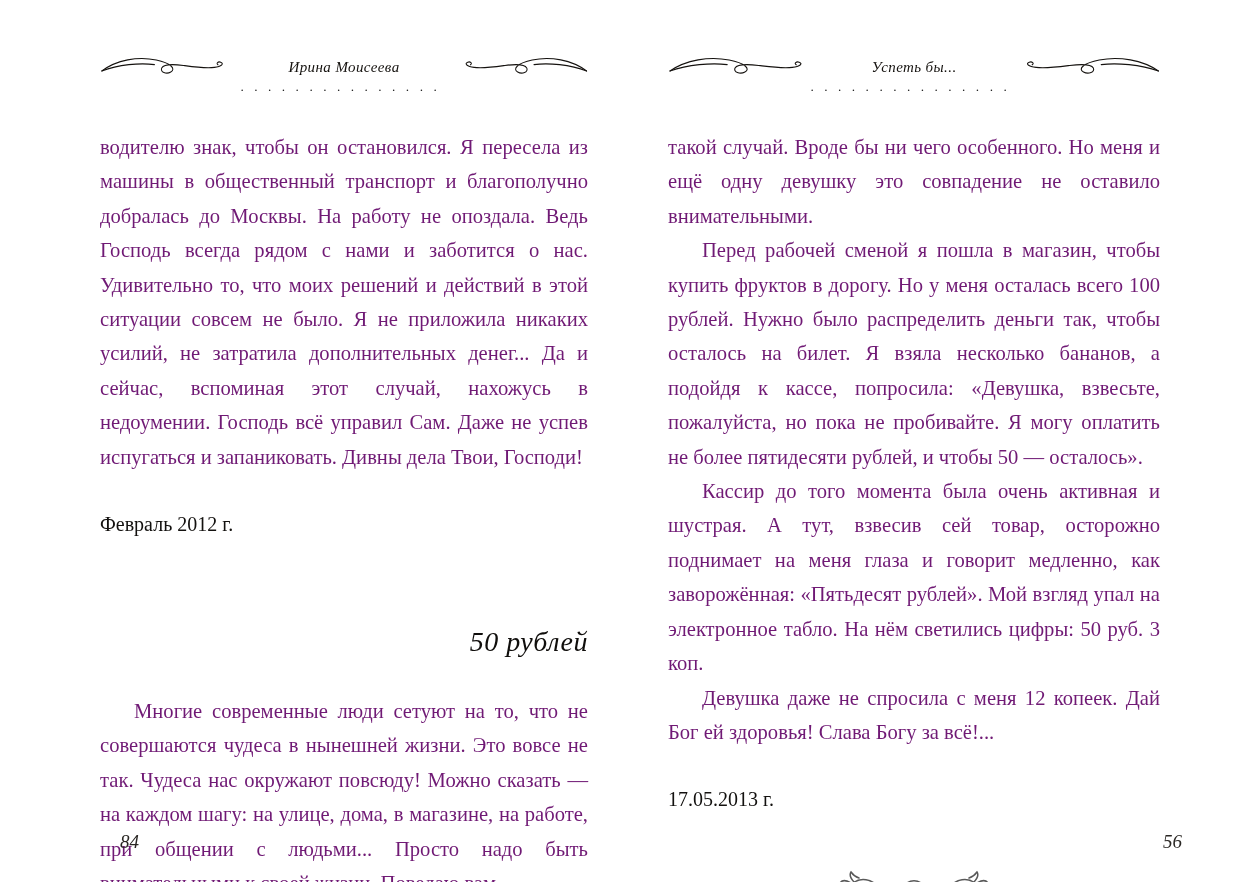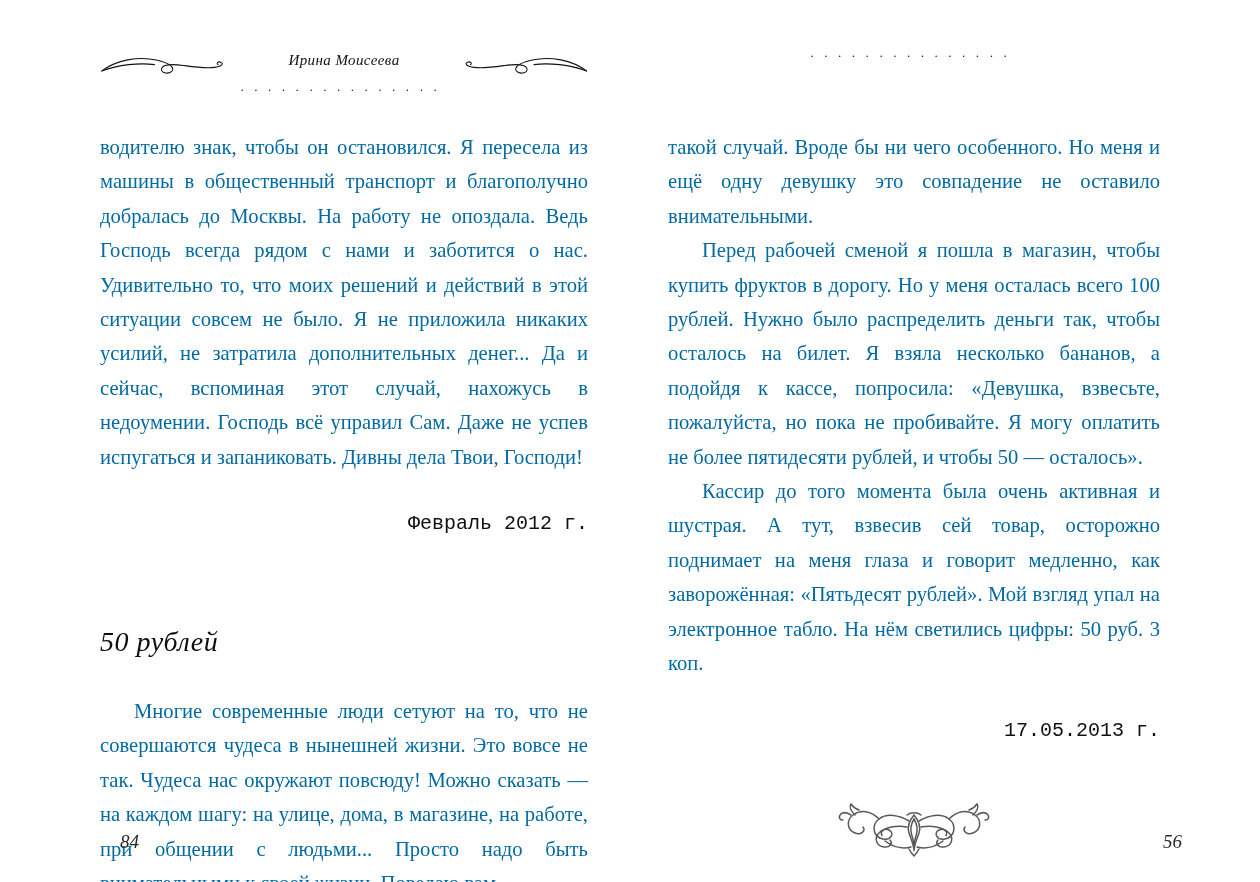--- a/index.html
+++ b/index.html
@@ -32,21 +32,21 @@
 
   
   .header {
     position: relative;
     height: 72px;
     margin-top: 52px;
   }
   .header-row {
     position: relative;
     display: flex;
-    align-items: flex-start;
+    align-items: center;
     justify-content: center;
     height: 30px;
   }
   .flourish {
     flex: 1 1 auto;
     height: 30px;
     display: block;
   }
   .header-title {
     flex: 0 0 auto;
@@ -75,41 +75,40 @@
   .body-text {
     margin-top: 6px;
   }
   .body-text p {
     margin: 0;
     text-align: justify;
     text-justify: inter-word;
     font-family: "Liberation Serif", "DejaVu Serif", serif;
     font-size: 20.6px;
     line-height: 34.4px;
-    color: #0369a1;
+    color: #701a75;
     -webkit-hyphens: none;
     hyphens: none;
   }
   .body-text p.indent { text-indent: 34px; }
   .body-text p.cont   { text-indent: 0; }
   .body-text p + p    { margin-top: 0; }
 
   .signature {
     margin-top: 34px;
-    text-align: right;
-    font-family: Liberation Mono, monospace;
+    font-family: Liberation Serif, serif;
     font-size: 20px;
     line-height: 32px;
     color: #13110f;
   }
 
   .section-title {
     margin-top: 86px;
     margin-bottom: 36px;
-    text-align: left;
+    text-align: right;
     font-family: "Liberation Serif", "DejaVu Serif", serif;
     font-style: italic;
     font-size: 28px;
     letter-spacing: 0.5px;
     color: #100e0c;
   }
 
   
   .bottom-ornament {
     margin-top: 52px;
@@ -167,27 +166,43 @@
     <div class="body-text">
       <p class="indent">Многие современные люди сетуют на то, что не совершаются чудеса в нынешней жизни. Это вовсе не так. Чудеса нас окружают повсюду! Можно сказать — на каждом шагу: на улице, дома, в магазине, на работе, при общении с людьми... Просто надо быть внимательными к своей жизни. Поведаю вам</p>
     </div>
 
     <div class="folio folio-left">84</div>
   </div>
 
   <div class="page page-right">
 
     <div class="header">
+      <div class="header-row">
+        <svg class="flourish" viewBox="0 0 190 30" preserveAspectRatio="none">
+          <g fill="none" stroke="#15120f" stroke-width="1.1" stroke-linecap="round">
+            <path d="M2 19 C 18 8, 42 4, 62 8 C 78 11, 84 17, 78 20 C 73 22.6, 66 20, 68 16 C 70 12.4, 80 12, 92 13.5 C 104 15, 116 16.6, 126 15.4 C 134 14.4, 137 11.6, 133 10.2 C 130 9.2, 127.6 11.4, 130 12.8"></path>
+            <path d="M2 19 C 20 12.6, 44 10.6, 60 12.6"></path>
+          </g>
+        </svg>
+        <div class="header-title">Успеть бы...</div>
+        <svg class="flourish" viewBox="0 0 190 30" preserveAspectRatio="none">
+          <g fill="none" stroke="#15120f" stroke-width="1.1" stroke-linecap="round" transform="translate(190,0) scale(-1,1)">
+            <path d="M2 19 C 18 8, 42 4, 62 8 C 78 11, 84 17, 78 20 C 73 22.6, 66 20, 68 16 C 70 12.4, 80 12, 92 13.5 C 104 15, 116 16.6, 126 15.4 C 134 14.4, 137 11.6, 133 10.2 C 130 9.2, 127.6 11.4, 130 12.8"></path>
+            <path d="M2 19 C 20 12.6, 44 10.6, 60 12.6"></path>
+          </g>
+        </svg>
+      </div>
       <div class="dotline">· · · · · · · · · · · · · · · · · · · · · · · · · · · · · · · · · ·</div>
     </div>
 
     <div class="body-text">
       <p class="cont">такой случай. Вроде бы ни чего особенного. Но меня и ещё одну девушку это совпадение не оставило внимательными.</p>
       <p class="indent">Перед рабочей сменой я пошла в магазин, чтобы купить фруктов в дорогу. Но у меня осталась всего 100 рублей. Нужно было распределить деньги так, чтобы осталось на билет. Я  взяла несколько бананов, а подойдя к кассе, попросила: «Девушка, взвесьте, пожалуйста, но пока не пробивайте. Я могу оплатить не более пятидесяти рублей, и чтобы 50 — осталось».</p>
       <p class="indent">Кассир до того момента была очень активная и шустрая. А тут, взвесив сей товар, осторожно поднимает на меня глаза и говорит медленно, как заворожённая: «Пятьдесят рублей». Мой взгляд упал на электронное табло. На нём светились цифры: 50 руб. 3 коп.</p>
+      <p class="indent">Девушка даже не спросила с меня 12 копеек. Дай Бог ей здоровья! Слава Богу за всё!...</p>
     </div>
 
     <div class="signature">17.05.2013 г.</div>
 
     <div class="bottom-ornament">
       <svg width="170" height="64" viewBox="0 0 170 64">
         <g fill="none" stroke="#595959" stroke-width="1.5" stroke-linecap="round">
 
           <path d="M85 16 C 80 22, 78 28, 80 34 C 82 40, 85 46, 85 52 C 85 46, 88 40, 90 34 C 92 28, 90 22, 85 16 Z"></path>
           <path d="M85 20 C 82 25, 81 30, 82.5 35 C 84 40, 85 44, 85 48"></path>

